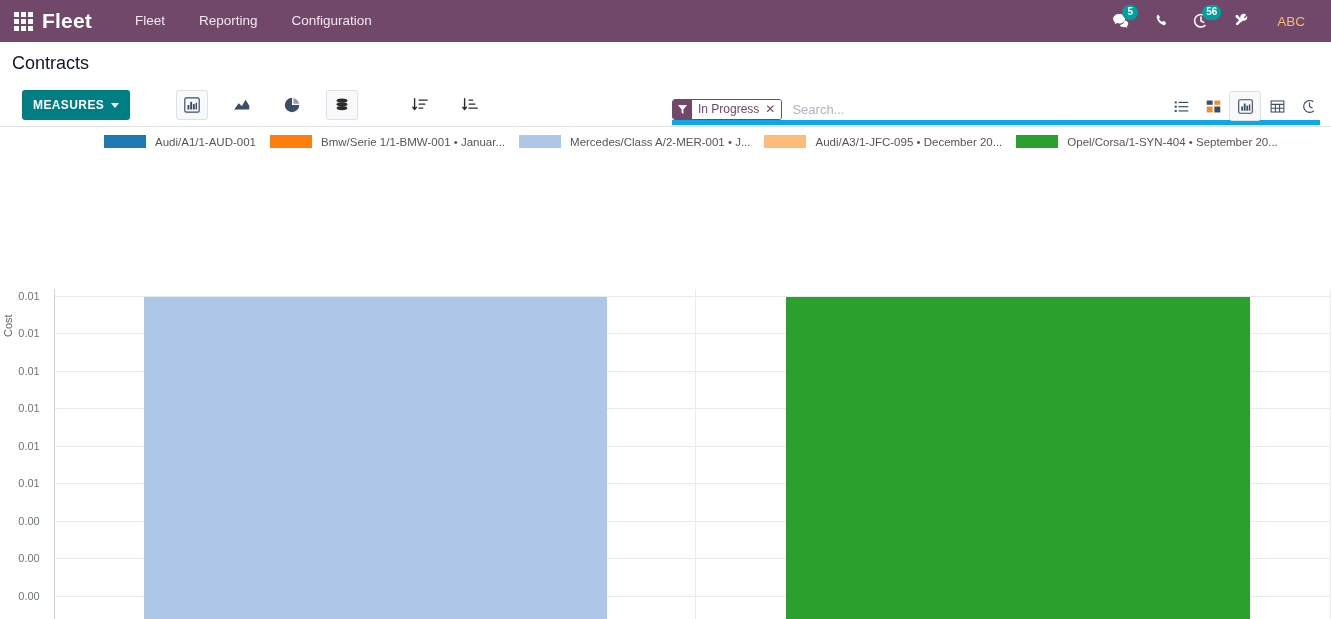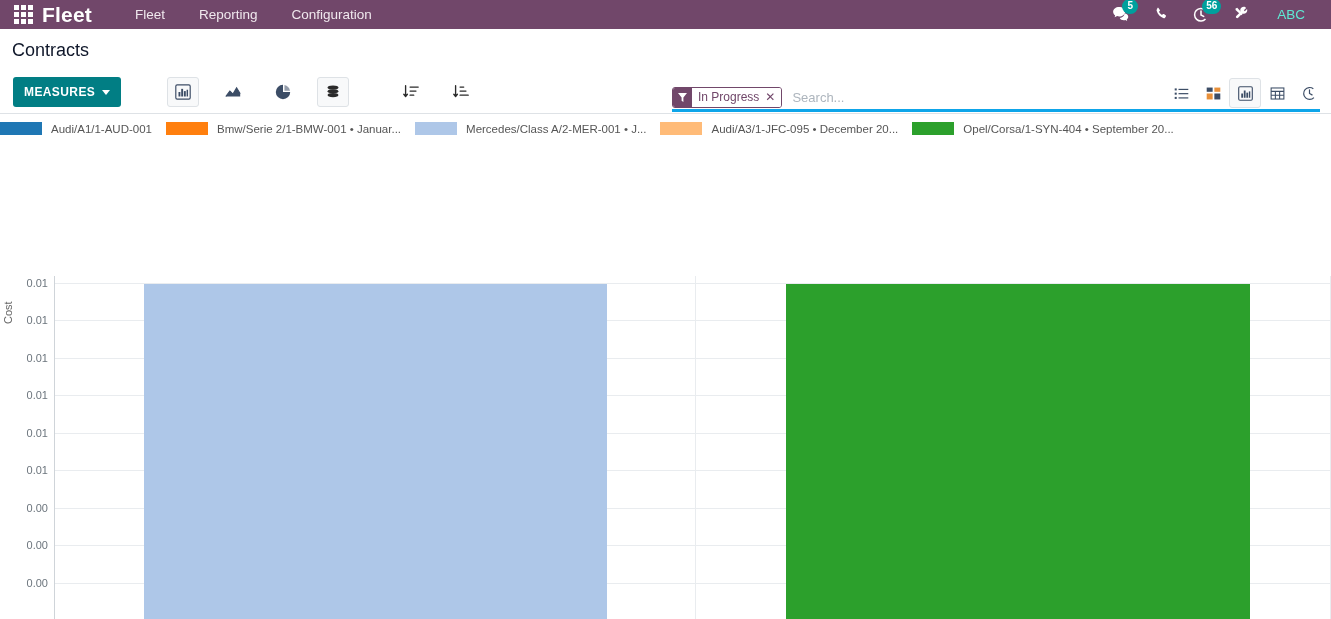--- a/index.html
+++ b/index.html
@@ -5,21 +5,21 @@
   * { box-sizing: border-box; margin: 0; padding: 0; }
   html, body {
     width: 1331px; height: 619px;
     background: #ffffff;
     font-family: "Liberation Sans", sans-serif;
     overflow: hidden;
   }
 
   
   .navbar {
-    height: 29px;
+    height: 42px;
     background: #71476a;
     display: flex;
     align-items: center;
     color: #ffffff;
     padding: 0 10px 0 8px;
     position: relative;
   }
   .apps-grid {
     width: 22px; height: 22px;
     display: grid;
@@ -69,21 +69,21 @@
     line-height: 14px;
     min-width: 16px;
     height: 15px;
     padding: 0 4px;
     text-align: center;
     font-weight: bold;
   }
   .abc-label {
     font-size: 13.5px;
     padding: 0 16px;
-    color: #5eead4;
+    color: #fdba74;
     cursor: pointer;
   }
   .user-box {
     display: flex; align-items: center;
     cursor: pointer;
     padding-left: 6px;
   }
   .avatar {
     width: 28px; height: 28px;
     border-radius: 50%;
@@ -109,21 +109,21 @@
     height: 85px;
   }
   .cp-title {
     position: absolute;
     left: 12px; top: 11px;
     font-size: 18px;
     color: #0f172a;
   }
   .cp-row2 {
     position: absolute;
-    left: 13px; top: 48px;
+    left: 22px; top: 48px;
     display: flex; align-items: center; gap: 16px;
   }
   .measures {
     background: #017e84;
     color: #fff;
     font-size: 12px;
     font-weight: bold;
     letter-spacing: .4px;
     padding: 0 11px;
     height: 30px;
@@ -152,21 +152,21 @@
     background: #f8f9fa;
     border: 1px solid #dee2e6;
   }
   .ico-sep { width: 12px; }
 
   
   .search-wrap {
     position: absolute;
     left: 672px; top: 56px;
     width: 648px;
-    border-bottom: 3px solid #0ea5e9;
+    border-bottom: 5px solid #0ea5e9;
     display: flex; align-items: center;
     height: 27px;
   }
   .facet {
     display: flex; align-items: stretch;
     border: 1px solid #71476a;
     border-radius: 3px;
     height: 21px;
     overflow: hidden;
     font-size: 12px;
@@ -237,20 +237,21 @@
     height: 522px;
     background: #fff;
     overflow: hidden;
   }
   .legend {
     position: absolute;
     top: 8px; left: 0; right: 0;
     display: flex;
     align-items: center;
     justify-content: flex-start;
+    padding-left: 104px;
     gap: 0;
     font-size: 11.5px;
     color: #555;
     white-space: nowrap;
   }
   .leg-item { display: flex; align-items: center; margin-right: 14px; }
   .leg-swatch { width: 42px; height: 13px; margin-right: 9px; flex: none; }
   .leg-text { overflow: hidden; }
 
   .plot {
@@ -264,21 +265,21 @@
     font-size: 11px;
     color: #666;
     transform: rotate(-90deg);
     transform-origin: left top;
     white-space: nowrap;
   }
   .ytick {
     position: absolute;
     left: 10px;
     width: 38px;
-    text-align: right;
+    text-align: center;
     font-size: 11px;
     color: #6c757d;
     transform: translateY(-50%);
   }
   .gridline {
     position: absolute;
     left: 54px; right: 0;
     height: 1px;
     background: #e9ecef;
   }
@@ -479,21 +480,21 @@
 
 <div class="chart-area">
 
   <div class="legend">
     <div class="leg-item">
       <span class="leg-swatch" style="background:#1f77b4"></span>
       <span class="leg-text">Audi/A1/1-AUD-001</span>
     </div>
     <div class="leg-item">
       <span class="leg-swatch" style="background:#ff7f0e"></span>
-      <span class="leg-text">Bmw/Serie 2/1-BMW-001 • Januar...</span>
+      <span class="leg-text">Bmw/Serie 1/1-BMW-001 • Januar...</span>
     </div>
     <div class="leg-item">
       <span class="leg-swatch" style="background:#aec7e8"></span>
       <span class="leg-text">Mercedes/Class A/2-MER-001 • J...</span>
     </div>
     <div class="leg-item">
       <span class="leg-swatch" style="background:#ffbb78"></span>
       <span class="leg-text">Audi/A3/1-JFC-095 • December 20...</span>
     </div>
     <div class="leg-item">

